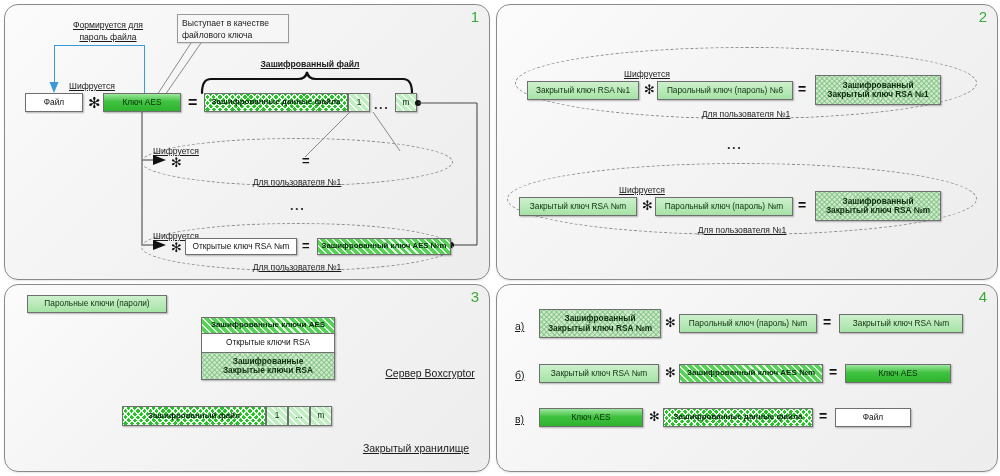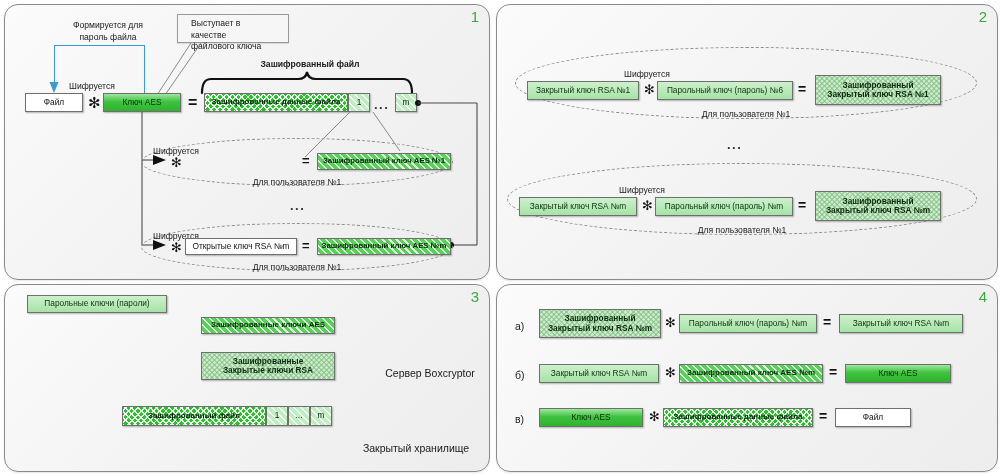--- a/index.html
+++ b/index.html
@@ -40,28 +40,28 @@
     background-image:
       repeating-linear-gradient(45deg,rgba(120,190,120,.55) 0 1.4px,rgba(255,255,255,0) 1.4px 3.6px),
       repeating-linear-gradient(-45deg,rgba(120,190,120,.55) 0 1.4px,rgba(255,255,255,0) 1.4px 3.6px);
     color:#0c2c0c;font-weight:700;}
 
   
   .op{position:absolute;font-size:15px;line-height:1;color:#111;font-weight:400;}
   .op.eq{font-size:16px;font-weight:700;}
 
   
-  .txt{position:absolute;font-size:8.6px;line-height:1.25;color:#1a1a1a;white-space:nowrap;}
+  .txt{position:absolute;font-size:8.6px;line-height:1.25;color:#1a1a1a;white-space:nowrap;text-decoration:underline;}
   .txt.c{text-align:center;}
   .txt.b{font-weight:700;}
   .txt.big{font-size:10.5px;}
 
   .callout{position:absolute;box-sizing:border-box;background:#f6f6f6;
            border:1px solid #9a9a9a;font-size:8.6px;line-height:1.35;
-           padding:3px 13px;color:#1a1a1a;box-shadow:0 1px 1px rgba(0,0,0,.10);}
+           padding:3px 4px;color:#1a1a1a;box-shadow:0 1px 1px rgba(0,0,0,.10);}
 
   
   .ln{position:absolute;background:#4a4a4a;}
   .ln.h{height:1px;}
   .ln.v{width:1px;}
   .ln.blue{background:#3a9ad9;}
 
   svg.ov{position:absolute;left:0;top:0;overflow:visible;pointer-events:none;}
 
   .ellipse{position:absolute;border:1.2px dashed #8d8d8d;border-radius:50%;
@@ -126,21 +126,20 @@
     <line x1="137" y1="155" x2="148" y2="155" stroke="#4a4a4a" stroke-width="1.1"></line>
     <line x1="137" y1="240" x2="148" y2="240" stroke="#4a4a4a" stroke-width="1.1"></line>
     <polygon points="161,155 148,150 148,160" fill="#111"></polygon>
     <polygon points="161,240 148,235 148,245" fill="#111"></polygon>
   </svg>
 
   <div class="ellipse" style="left:136px;top:133px;width:312px;height:48px;"></div>
   <div class="txt" style="left:148px;top:141px;">Шифруется</div>
   <div class="op" style="left:166px;top:151px;font-size:13px;">✻</div>
   <div class="op eq" style="left:297px;top:149px;font-size:13px;">=</div>
-  <div class="chip hatch" style="left:312px;top:148px;width:134px;height:17px;font-size:7.8px;">Зашифрованный ключ AES №1</div>
   <div class="txt c" style="left:212px;top:172px;width:160px;">Для пользователя №1</div>
 
   <div class="dots" style="left:285px;top:194px;">...</div>
 
   <div class="ellipse" style="left:136px;top:218px;width:312px;height:48px;"></div>
   <div class="txt" style="left:148px;top:226px;">Шифруется</div>
   <div class="op" style="left:166px;top:236px;font-size:13px;">✻</div>
   <div class="chip plain" style="left:180px;top:233px;width:112px;height:17px;">Открытые ключ RSA №m</div>
   <div class="op eq" style="left:297px;top:234px;font-size:13px;">=</div>
   <div class="chip hatch" style="left:312px;top:233px;width:134px;height:17px;font-size:7.8px;">Зашифрованный ключ AES №m</div>
@@ -205,20 +204,21 @@
     <line x1="115" y1="339" x2="197" y2="339" stroke="#4a4a4a" stroke-width="1.1"></line>
     <line x1="101" y1="378" x2="101" y2="414" stroke="#4a4a4a" stroke-width="1.1"></line>
     <line x1="101" y1="414" x2="117" y2="414" stroke="#4a4a4a" stroke-width="1.1"></line>
     <line x1="330" y1="339" x2="374" y2="339" stroke="#4a4a4a" stroke-width="1.1"></line>
     <polygon points="386,339 372,333 372,345" fill="#111"></polygon>
     <line x1="338" y1="414" x2="378" y2="414" stroke="#4a4a4a" stroke-width="1.1"></line>
     <polygon points="390,414 376,408 376,420" fill="#111"></polygon>
   </svg>
 
   <div class="chip hatch" style="left:196px;top:32px;width:134px;height:17px;font-size:8px;">Зашифрованные ключи AES</div>
+  <div class="chip plain" style="left:196px;top:48px;width:134px;height:20px;">Открытые ключи RSA</div>
   <div class="chip checker" style="left:196px;top:67px;width:134px;height:28px;flex-direction:column;">
     <span>Зашифрованные</span>
     <span>Закрытые ключи RSA</span>
   </div>
 
   <svg class="ov" width="1000" height="476">
     <g transform="translate(392,300)">
       <polygon points="6,14 30,2 52,10 52,64 28,76 6,68" fill="#c3d08a" stroke="#8d9a5c" stroke-width="1.1"></polygon>
       <polygon points="6,14 30,2 52,10 28,22" fill="#d6e0a8" stroke="#8d9a5c" stroke-width="1.1"></polygon>
       <polygon points="28,22 52,10 52,64 28,76" fill="#aebb78" stroke="#8d9a5c" stroke-width="1.1"></polygon>

